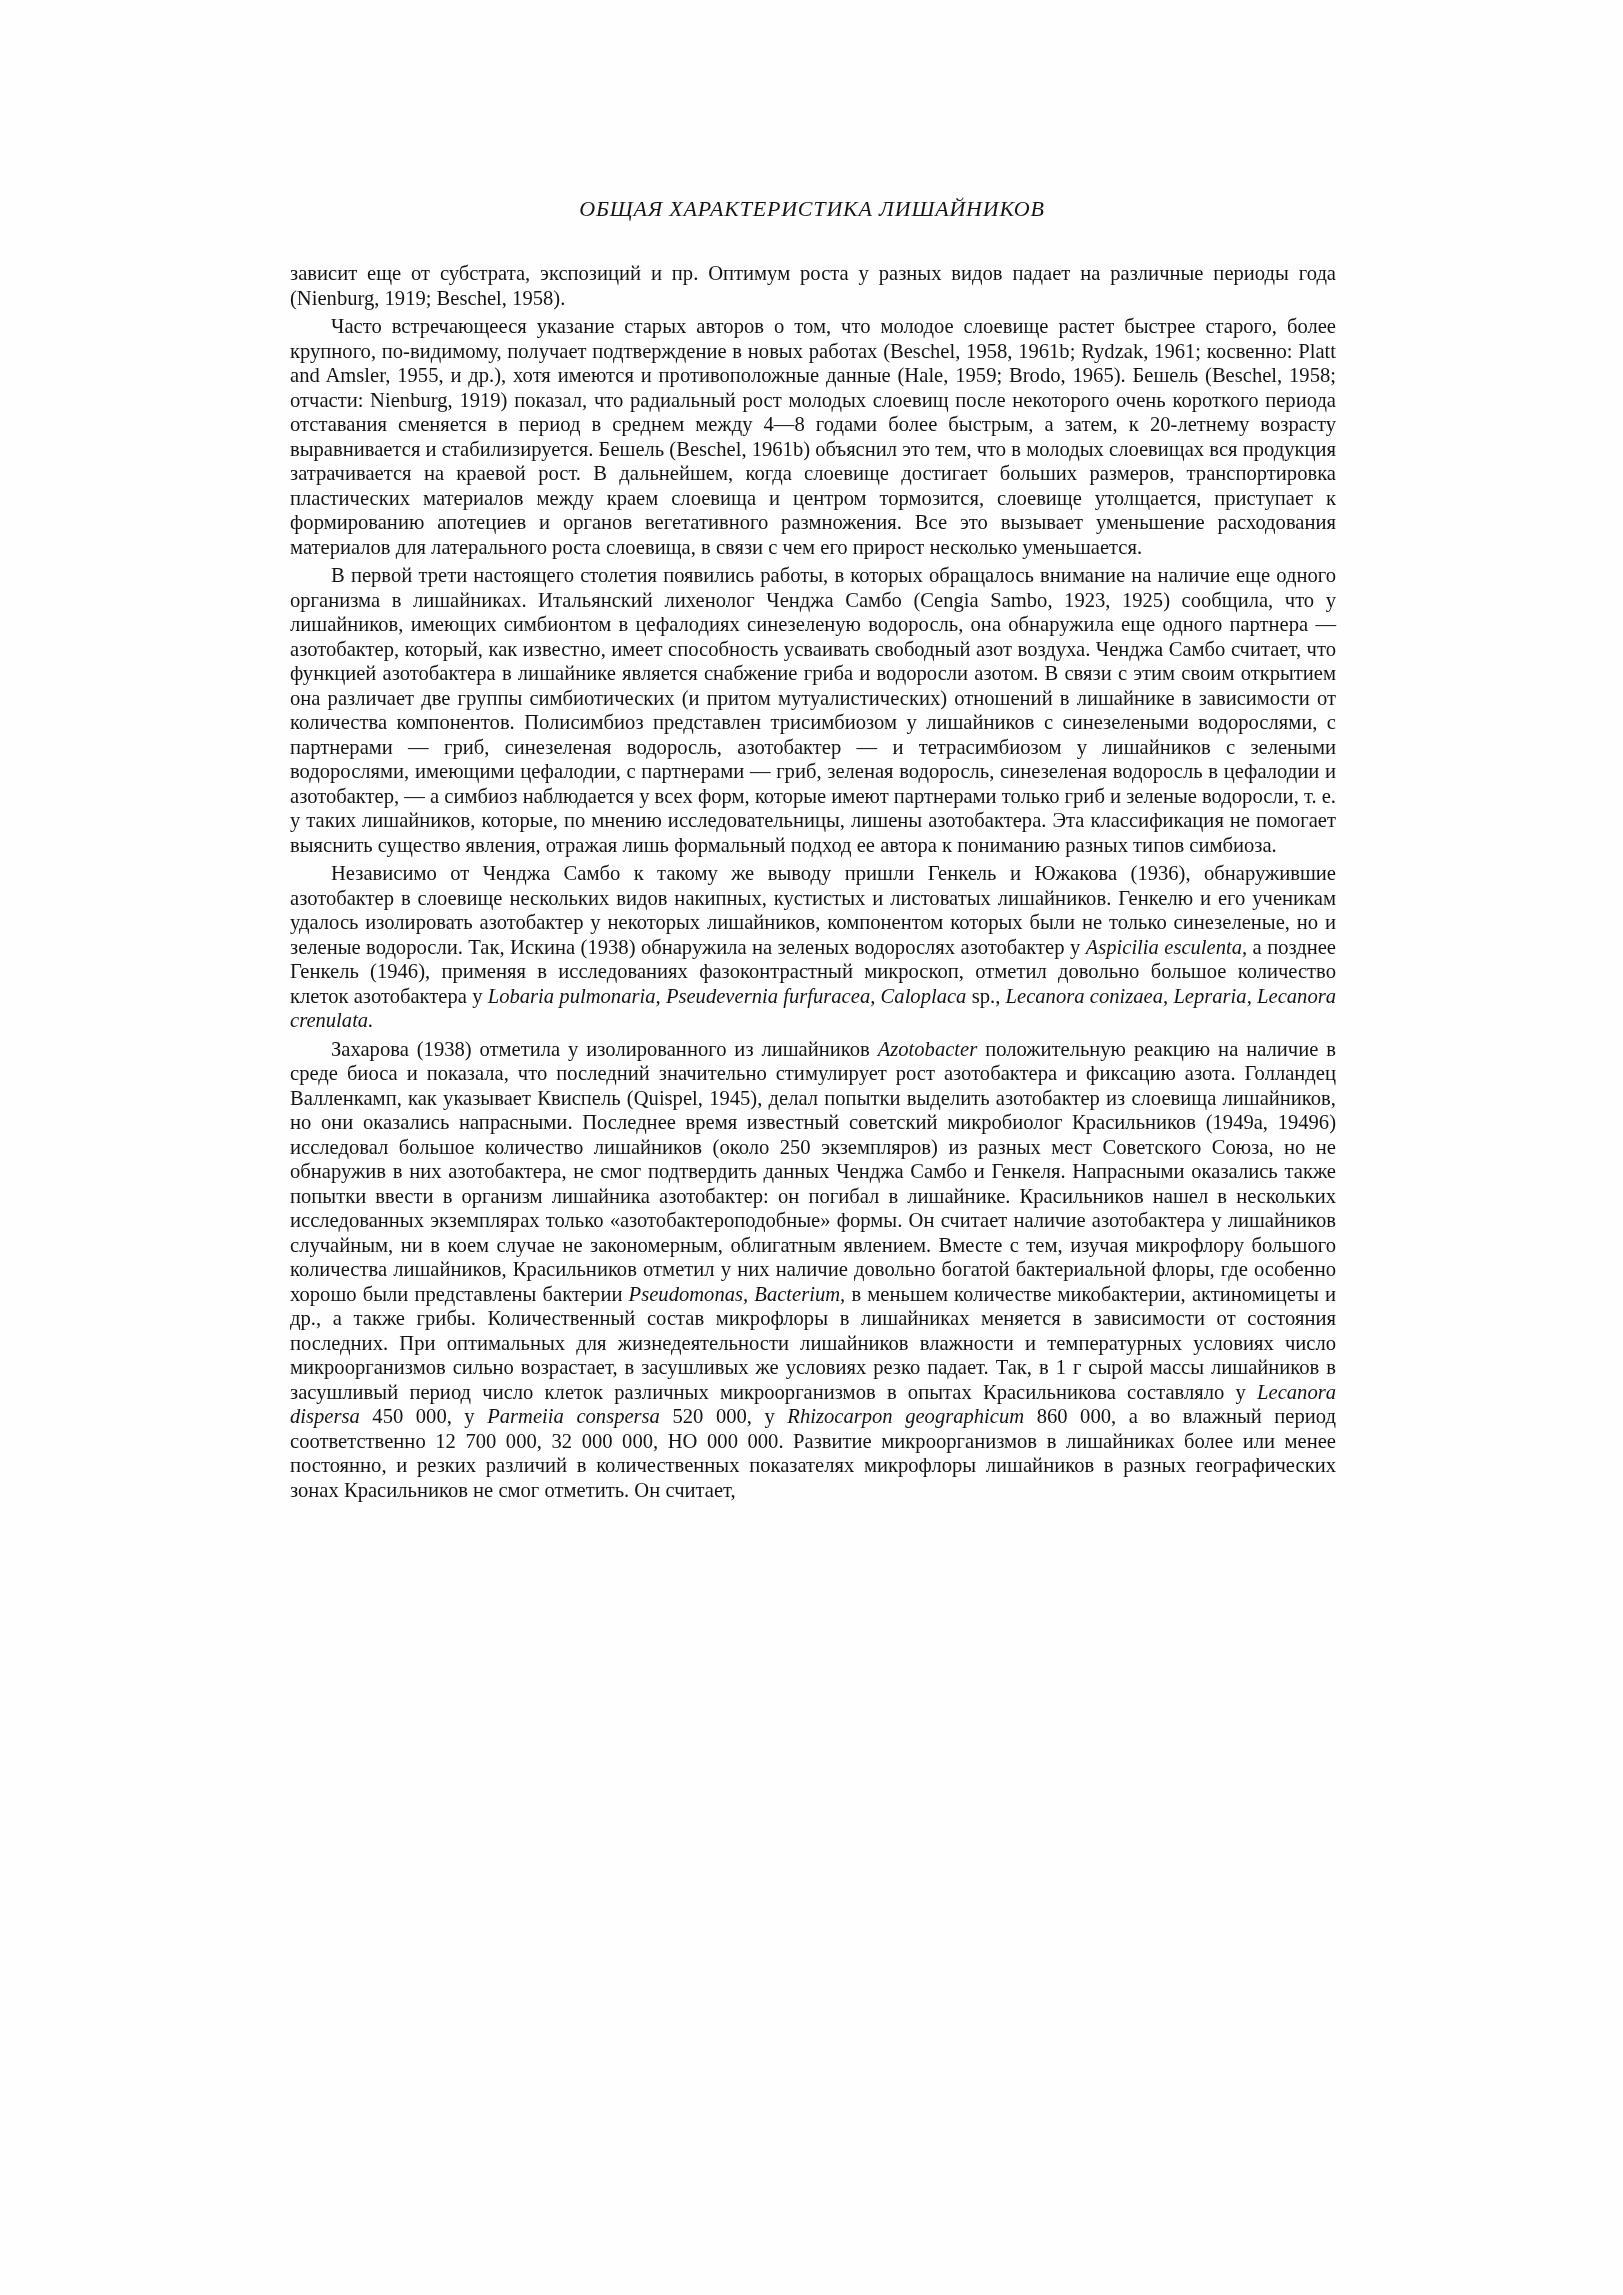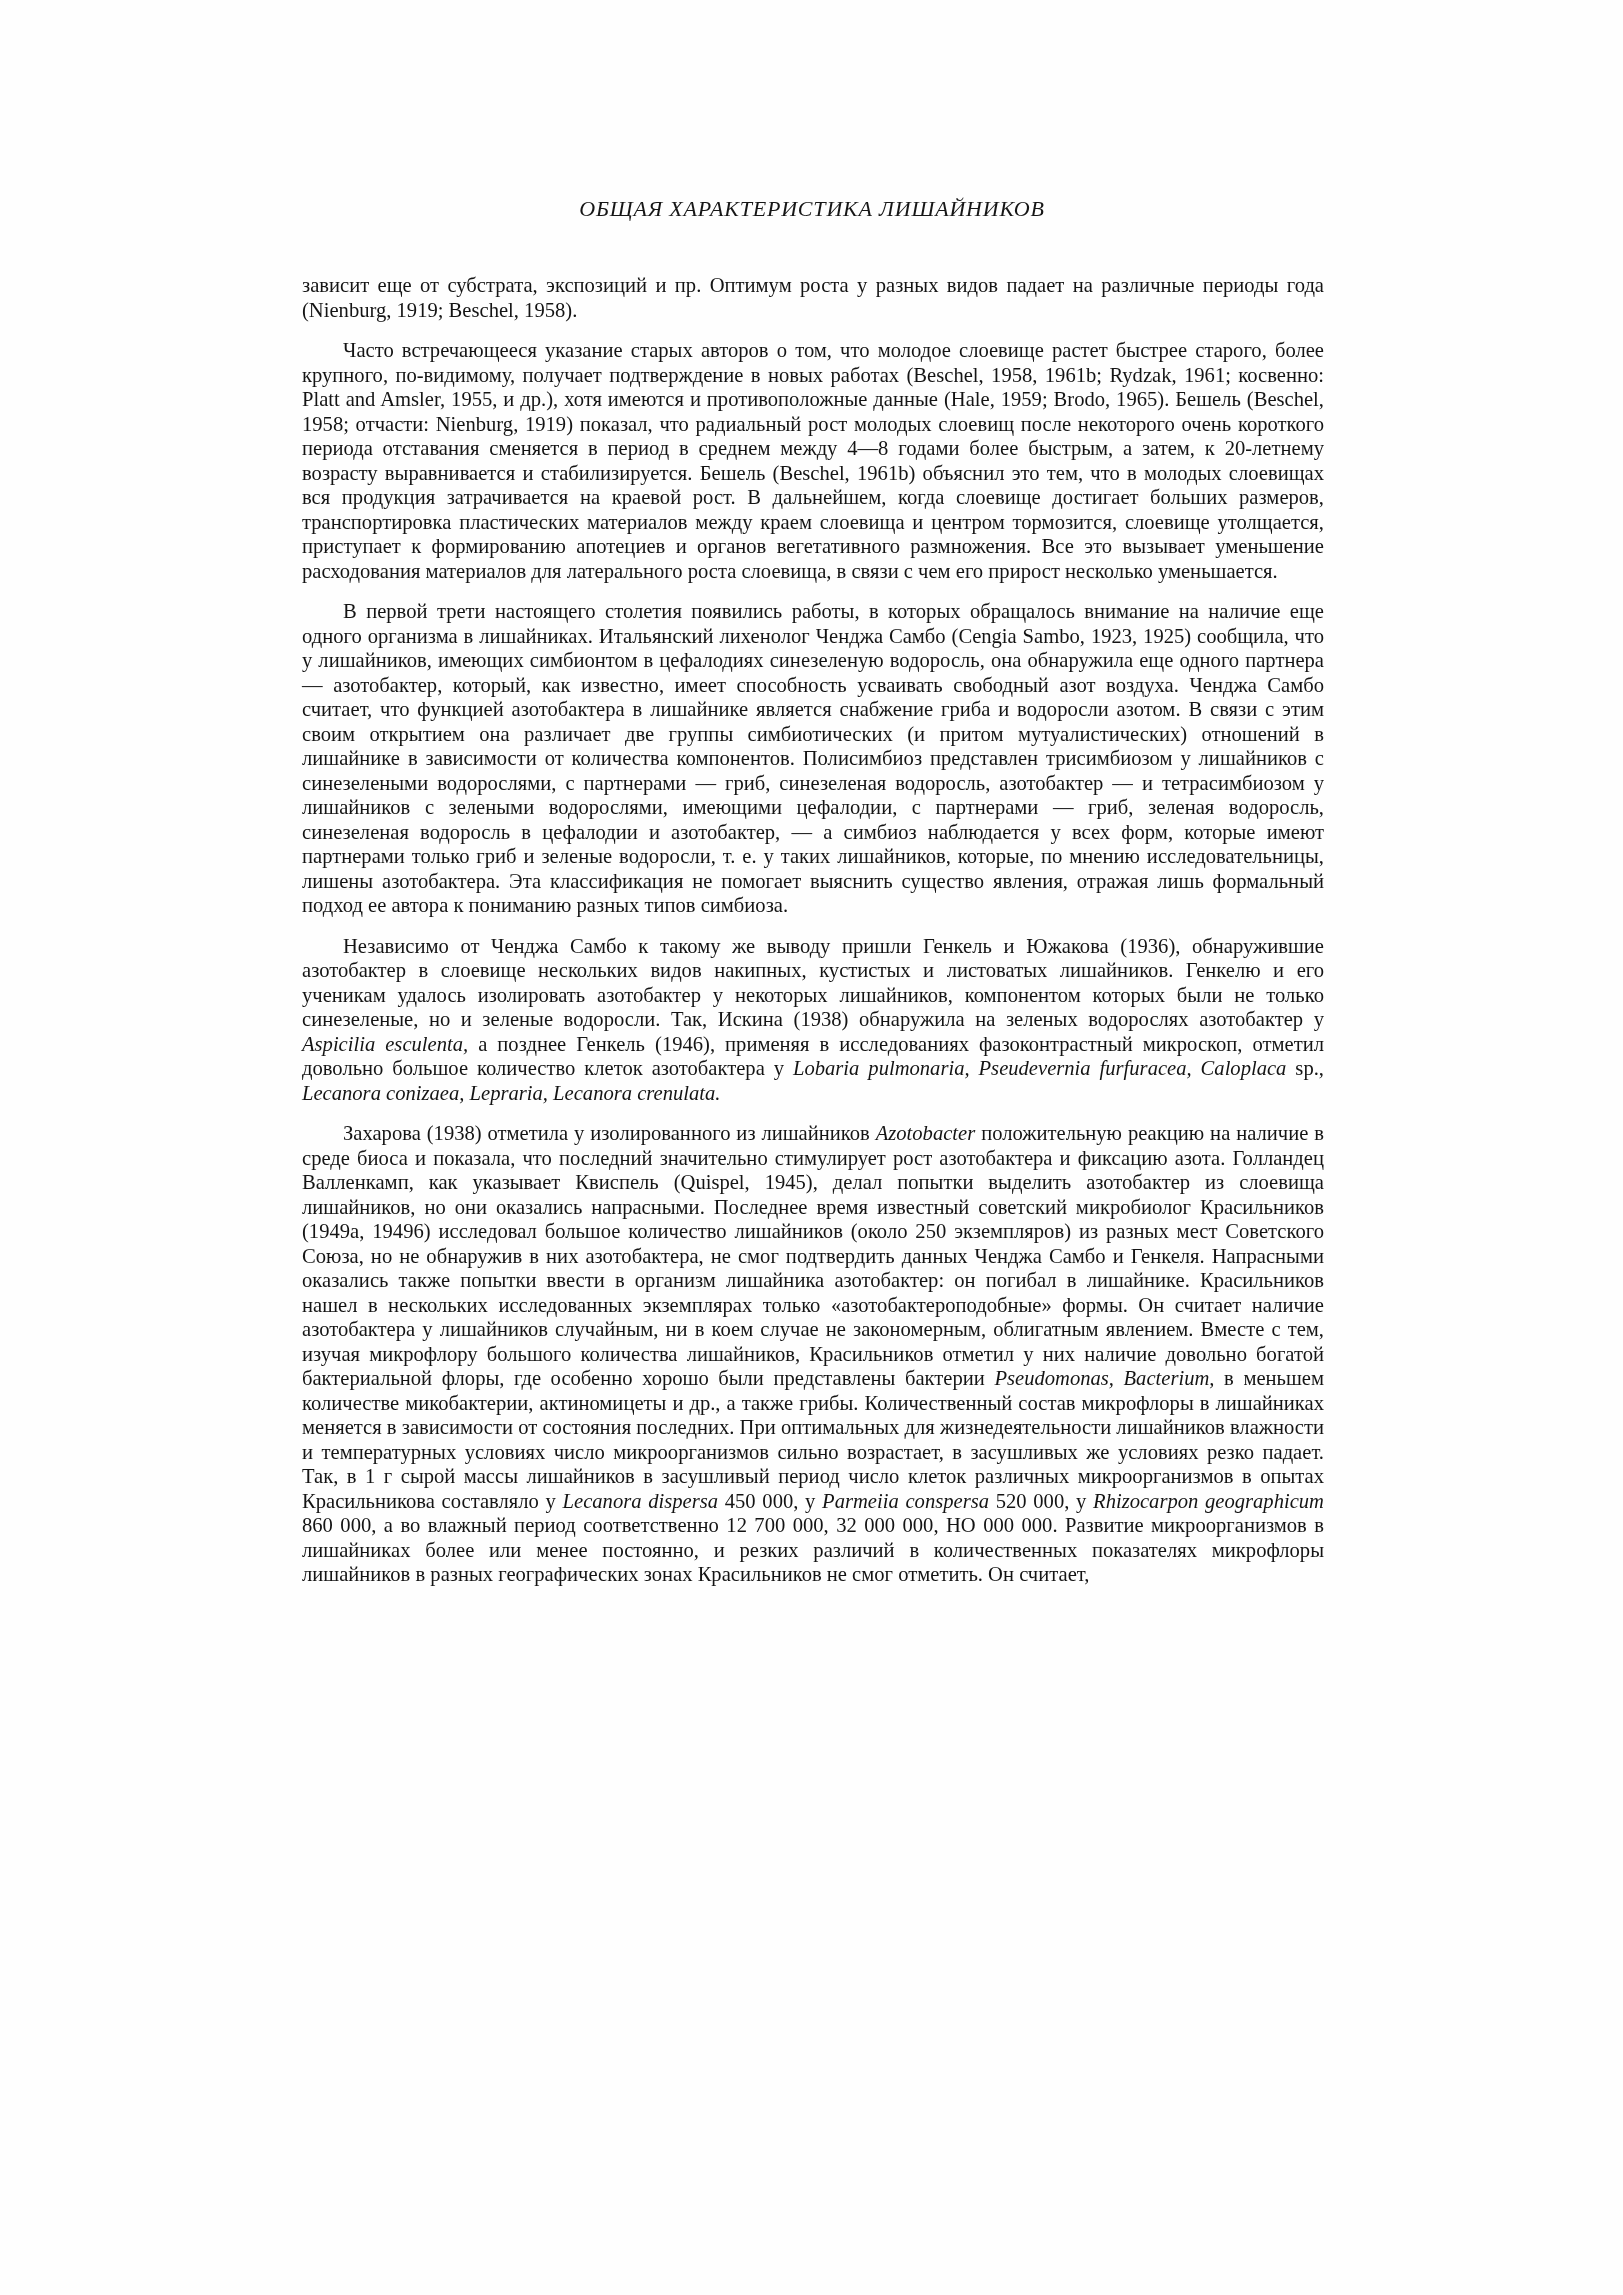--- a/index.html
+++ b/index.html
@@ -33,21 +33,21 @@
     font-family: "Liberation Serif", serif;
     color: #161616;
   }
   .text-block {
     position: absolute;
     top: 257px;
     left: 286px;
     width: 1054px;
   }
   .text-block p {
-    margin: 16px;
+    margin: 4px;
     text-align: justify;
     text-justify: inter-word;
     font-size: 20.6px;
     line-height: 24.5px;
     font-family: "Liberation Serif", serif;
     color: #141414;
     hyphens: manual;
   }
   .text-block p.indent {
     text-indent: 41px;

